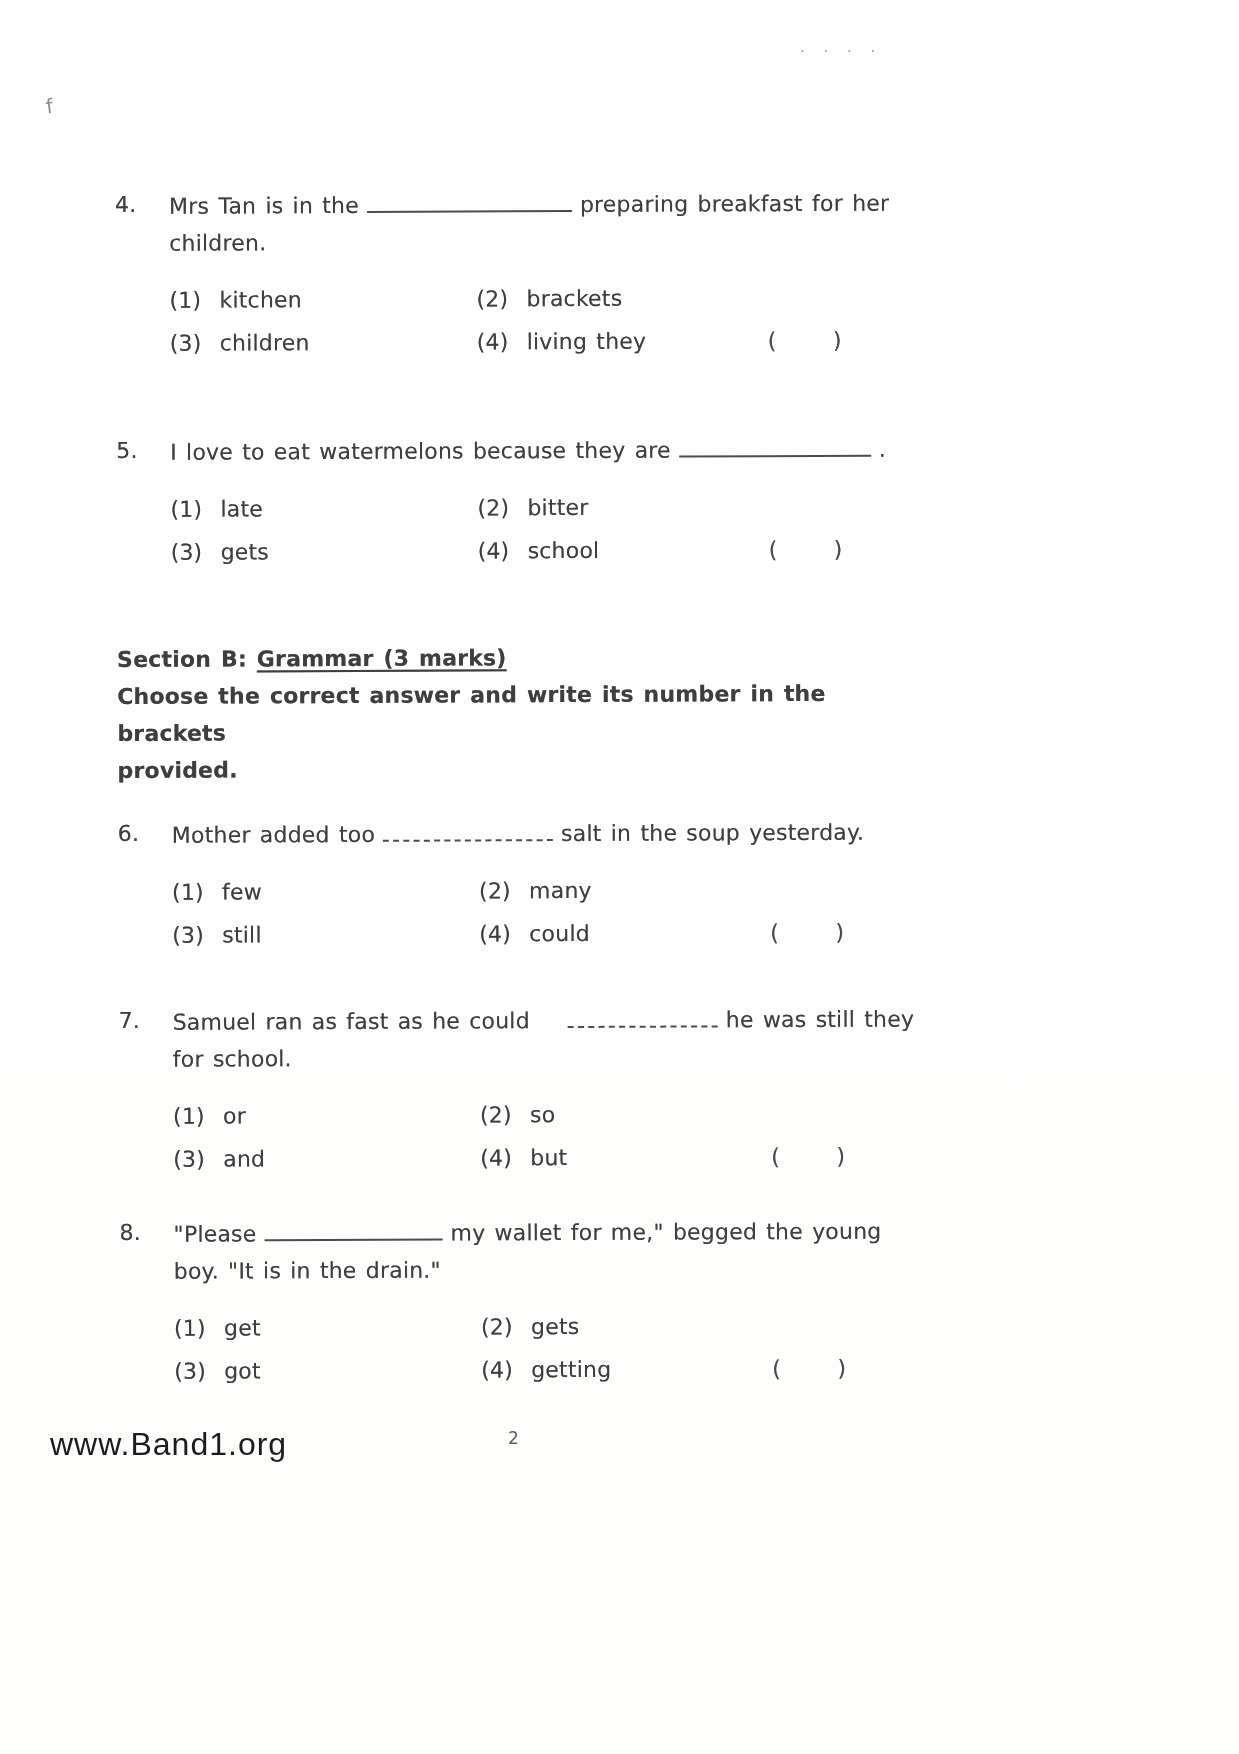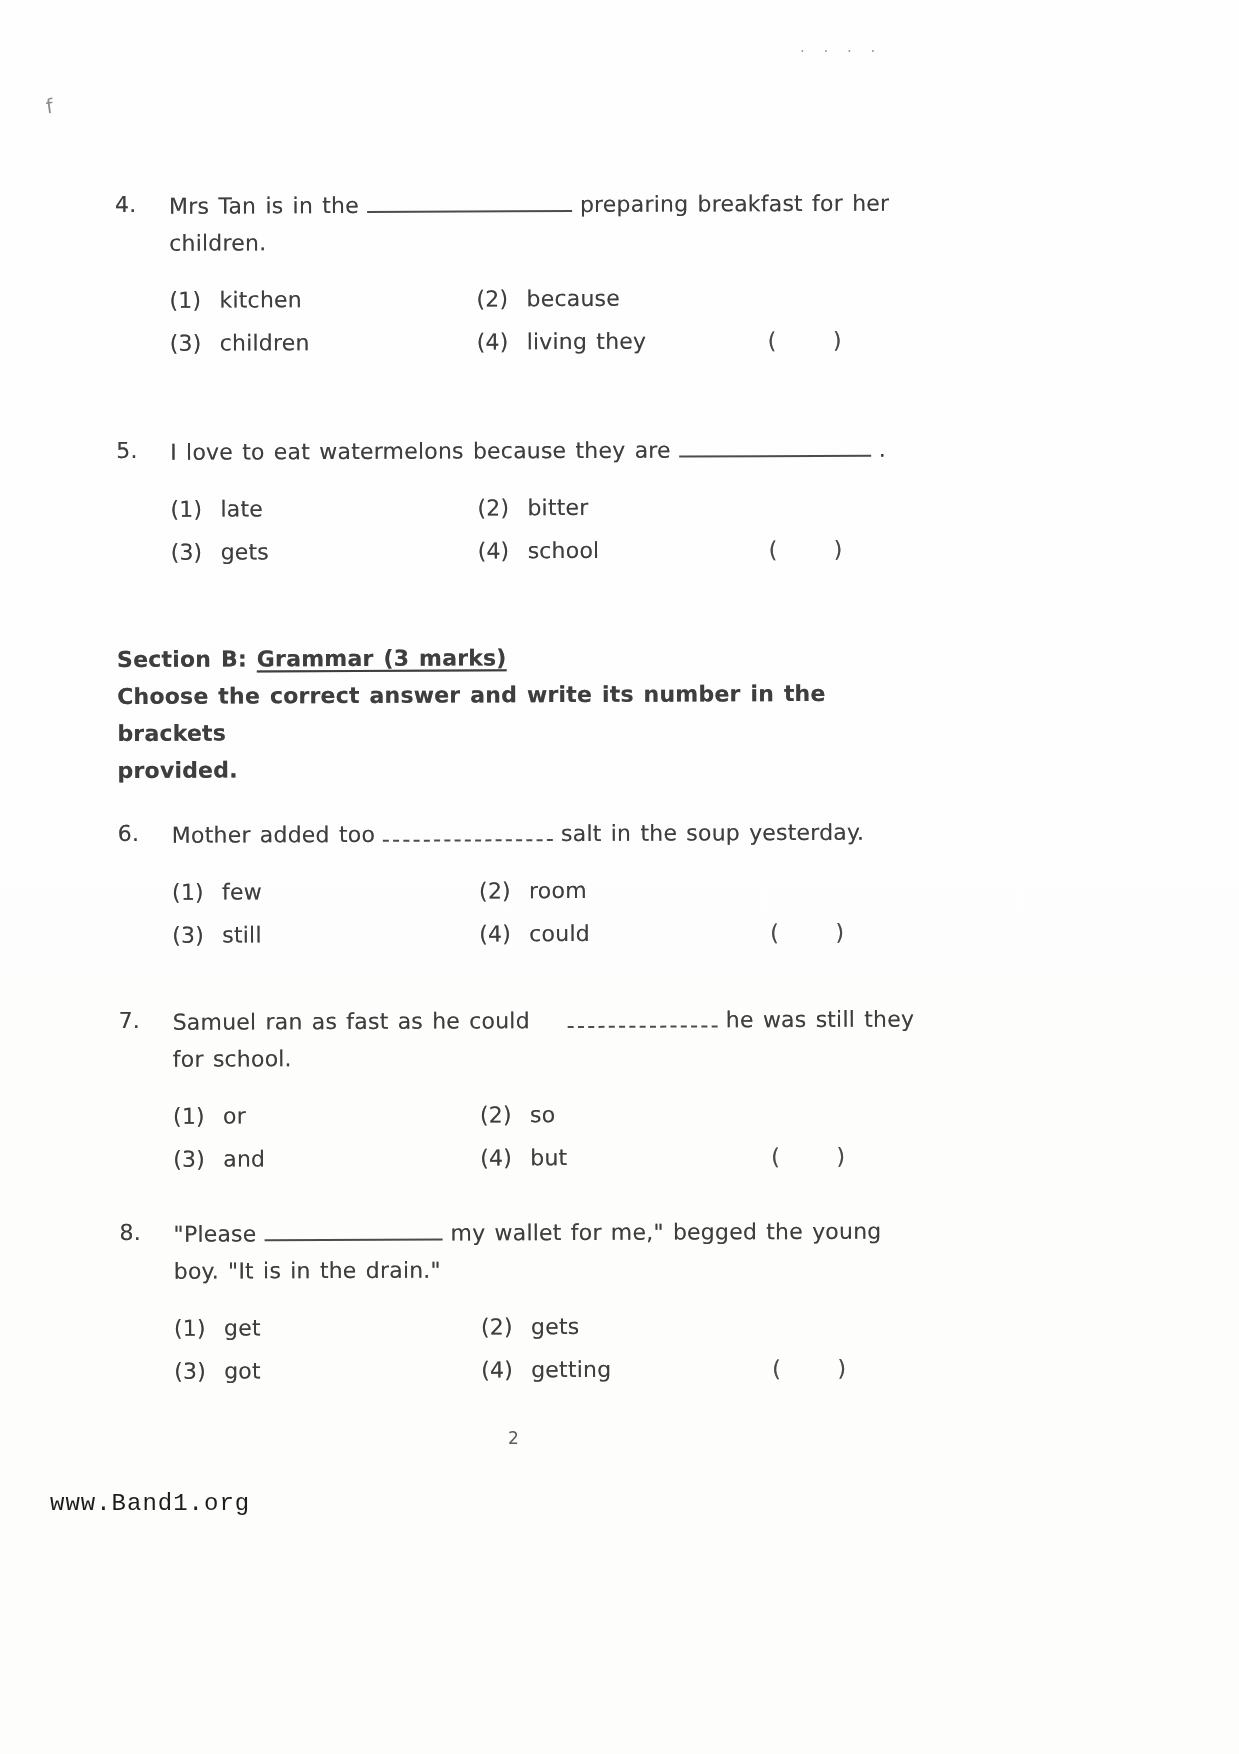--- a/index.html
+++ b/index.html
@@ -66,23 +66,23 @@
   .page-number {
     position: absolute;
     left: 508px;
     top: 1428px;
     font-size: 17px;
     color: #5d5d5d;
   }
   .footer-url {
     position: absolute;
     left: 50px;
-    top: 1490px;
-    font-family: Liberation Mono, monospace;
-    font-size: 24px;
+    top: 1426px;
+    font-family: Liberation Sans, sans-serif;
+    font-size: 32px;
     color: #1c1c1c;
     letter-spacing: 1px;
   }
   .artifact { position: absolute; color: #8d8d8d; }
   .artifact-f { left: 46px; top: 94px; font-size: 20px; transform: rotate(-8deg); }
   .artifact-dots { left: 800px; top: 38px; font-size: 15px; letter-spacing: 7px; color: #9e9e9e; }
 </style>
 </head>
 <body>
 
@@ -104,21 +104,21 @@
         </div>
       </div>
       <div class="options">
         <div class="opt-row">
           <div class="opt opt-col1">
             <span class="opt-num">(1)</span>
             <span class="opt-label">kitchen</span>
           </div>
           <div class="opt">
             <span class="opt-num">(2)</span>
-            <span class="opt-label">because</span>
+            <span class="opt-label">brackets</span>
           </div>
         </div>
         <div class="opt-row">
           <div class="opt opt-col1">
             <span class="opt-num">(3)</span>
             <span class="opt-label">children</span>
           </div>
           <div class="opt">
             <span class="opt-num">(4)</span>
             <span class="opt-label">living they</span>
@@ -186,21 +186,21 @@
         </div>
       </div>
       <div class="options">
         <div class="opt-row">
           <div class="opt opt-col1">
             <span class="opt-num">(1)</span>
             <span class="opt-label">few</span>
           </div>
           <div class="opt">
             <span class="opt-num">(2)</span>
-            <span class="opt-label">room</span>
+            <span class="opt-label">many</span>
           </div>
         </div>
         <div class="opt-row">
           <div class="opt opt-col1">
             <span class="opt-num">(3)</span>
             <span class="opt-label">still</span>
           </div>
           <div class="opt">
             <span class="opt-num">(4)</span>
             <span class="opt-label">could</span>

